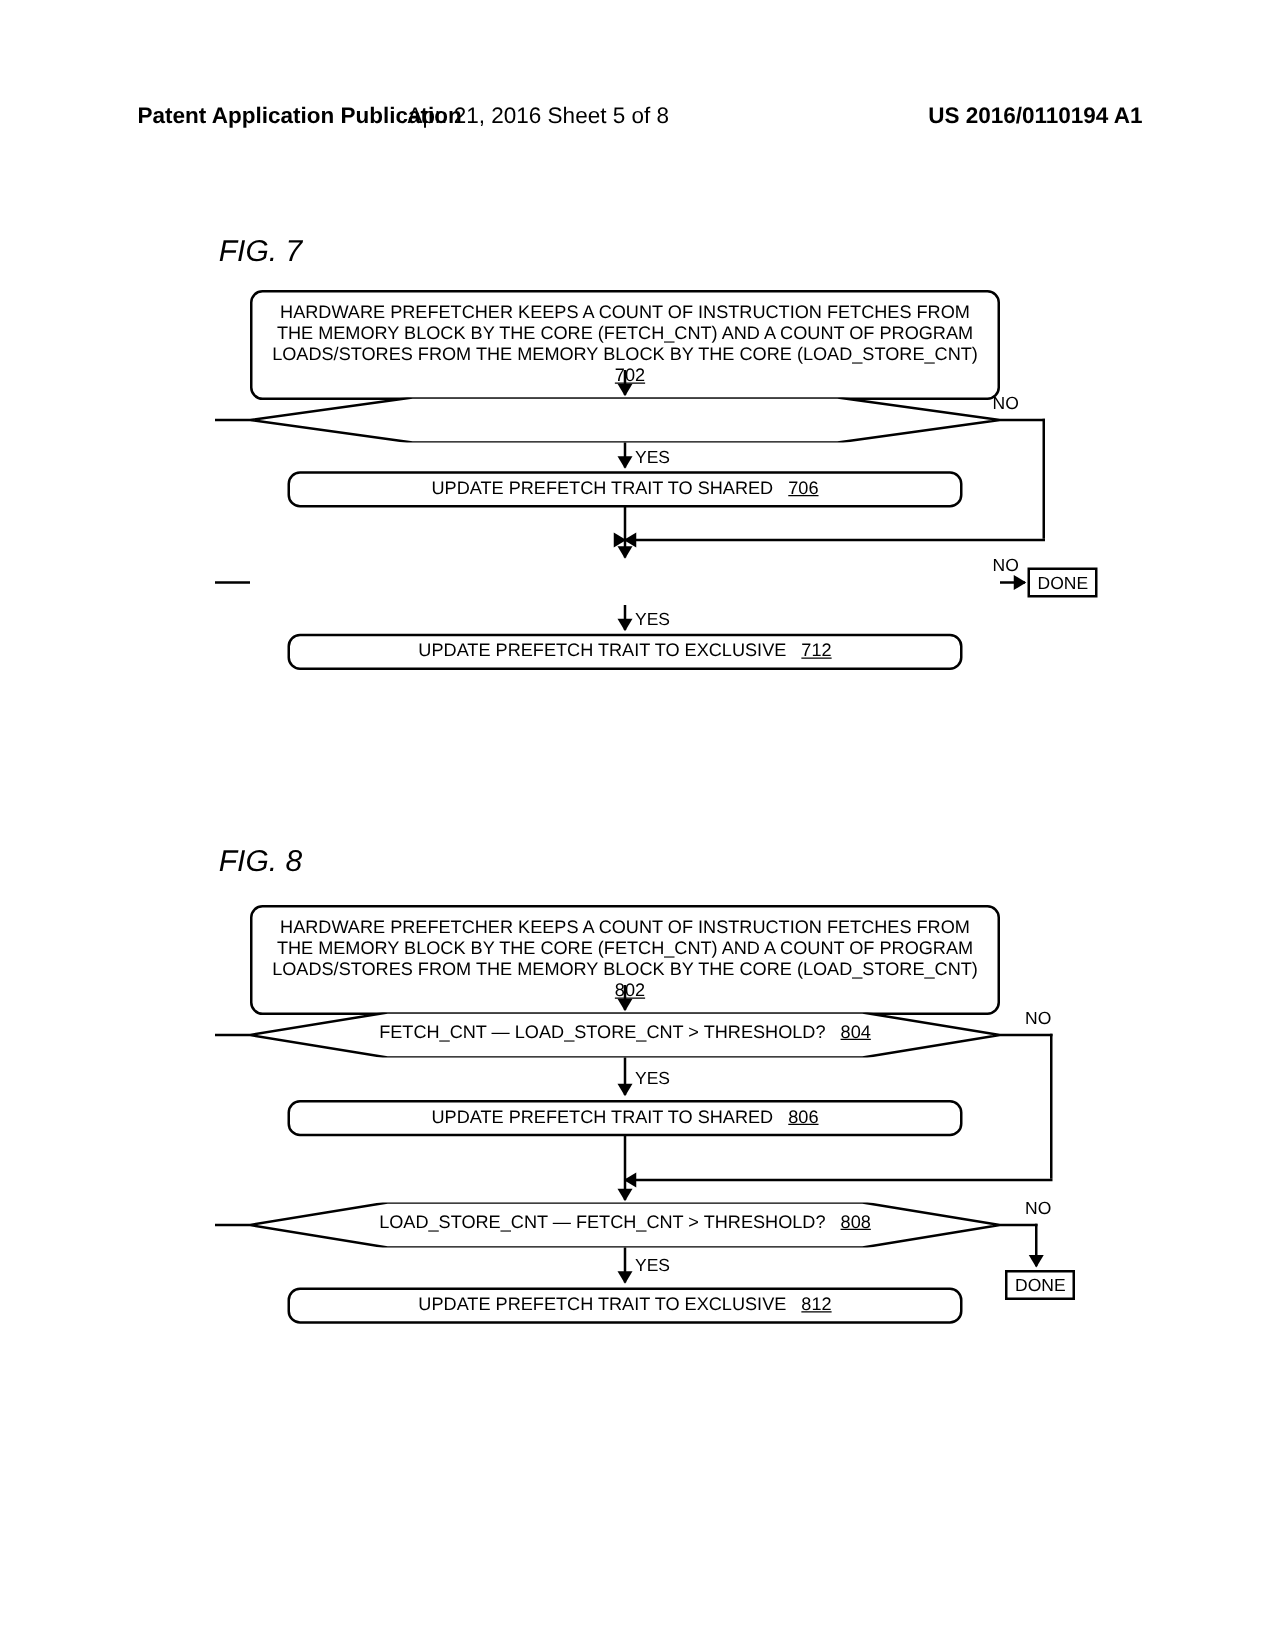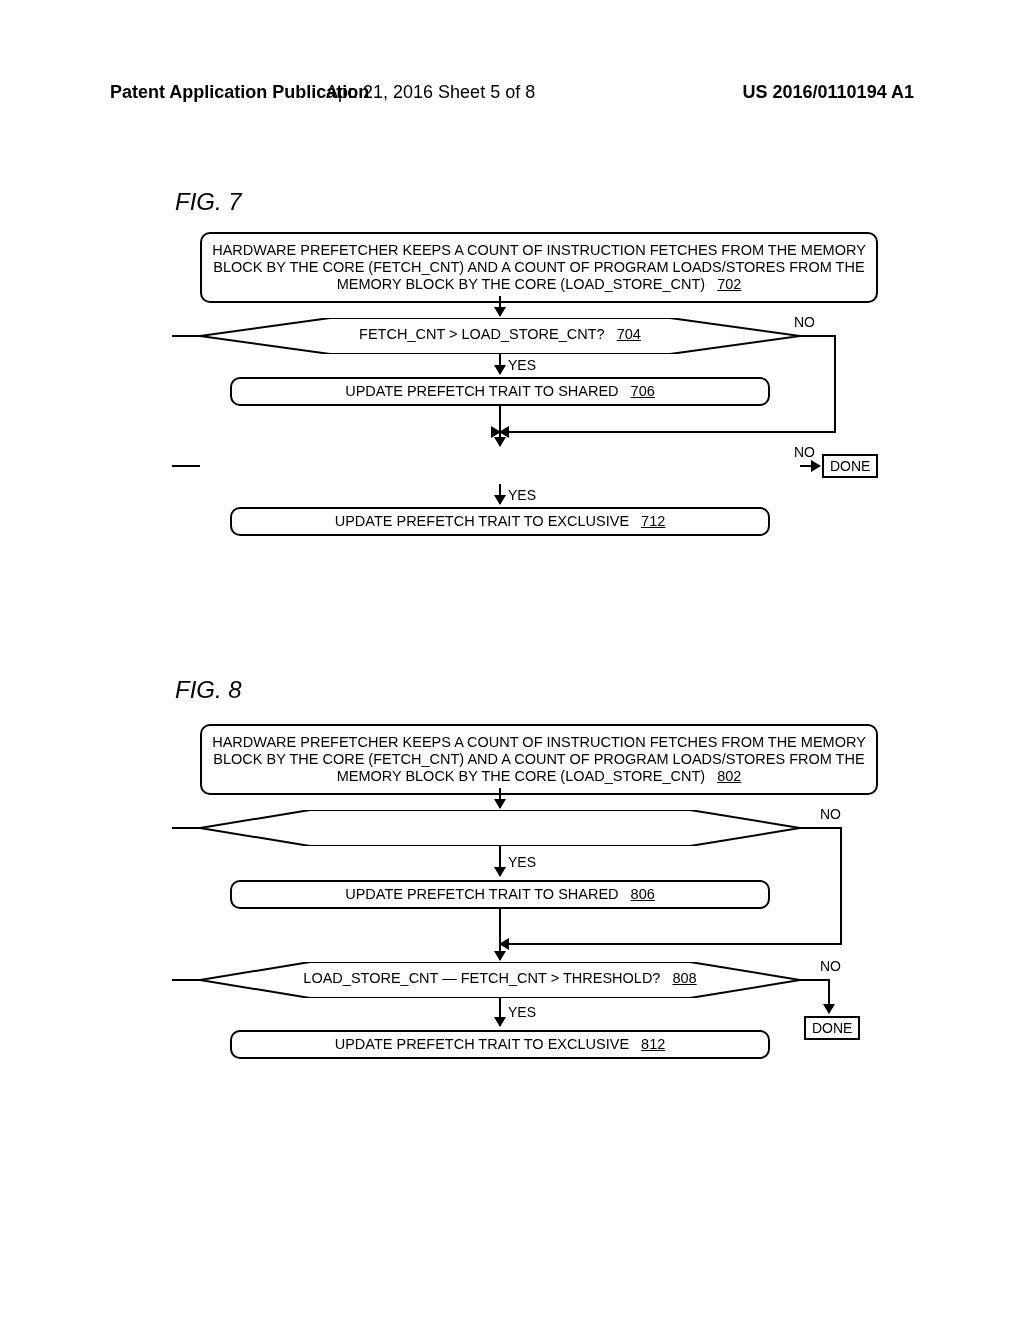--- a/index.html
+++ b/index.html
@@ -39,21 +39,21 @@
       border: 2px solid #000;
       border-radius: 10px;
       width: 540px;
       left: 50px;
       padding: 4px 10px;
       text-align: center;
       font-size: 14.5px;
       background: #fff;
       line-height: 1.18;
     }
-    .fc-box.top { width: 678px; left: 20px; padding: 8px 10px; }
+    .fc-box.top { width: 600px; left: 20px; padding: 8px 10px; }
     .fc-box .ref { text-decoration: underline; margin-left: 8px; }
 
     .decision {
       position: absolute;
       left: 20px;
       width: 600px;
       height: 36px;
     }
     .decision svg { width: 600px; height: 36px; }
     .decision .dtext {
@@ -143,24 +143,20 @@
   <div class="fc-box top" style="top:0;">
     <span>HARDWARE PREFETCHER KEEPS A COUNT OF INSTRUCTION FETCHES FROM THE MEMORY BLOCK BY THE CORE (FETCH_CNT) AND A COUNT OF PROGRAM LOADS/STORES FROM THE  MEMORY BLOCK BY THE CORE (LOAD_STORE_CNT)</span>
     <span class="ref">702</span>
   </div>
   <div class="arrow-v" style="top:64px; height:20px;"></div>
 
   <div class="decision" style="top:86px;">
     <svg viewBox="0 0 600 36">
         <polygon points="0,18 130,0 470,0 600,18 470,36 130,36" fill="#fff" stroke="#000" stroke-width="2"></polygon>
       </svg>
-    <div class="dtext">
-      <span>FETCH_CNT &gt; LOAD_STORE_CNT?</span>
-      <span class="ref">704</span>
-    </div>
   </div>
 
   <div class="no-line-h" style="top:103px; left:620px; width:36px;"></div>
   <div class="label" style="top:82px; left:614px;">NO</div>
   <div class="no-line-v" style="top:103px; left:654px; height:96px;"></div>
   <div class="no-line-h arrowr" style="top:199px; left:320px; width:0px;"></div>
   <div class="return-left-h arrowl" style="top:199px; left:320px; width:336px;"></div>
 
   <div class="arrow-v" style="top:122px; height:20px;"></div>
   <div class="label" style="top:125px; left:328px;">YES</div>
@@ -195,20 +191,24 @@
   <div class="fc-box top" style="top:0;">
     <span>HARDWARE PREFETCHER KEEPS A COUNT OF INSTRUCTION FETCHES FROM THE MEMORY BLOCK BY THE CORE (FETCH_CNT) AND A COUNT OF PROGRAM LOADS/STORES FROM THE  MEMORY BLOCK BY THE CORE (LOAD_STORE_CNT)</span>
     <span class="ref">802</span>
   </div>
   <div class="arrow-v" style="top:64px; height:20px;"></div>
 
   <div class="decision" style="top:86px;">
     <svg viewBox="0 0 600 36">
         <polygon points="0,18 110,0 490,0 600,18 490,36 110,36" fill="#fff" stroke="#000" stroke-width="2"></polygon>
       </svg>
+    <div class="dtext">
+      <span>FETCH_CNT — LOAD_STORE_CNT &gt; THRESHOLD?</span>
+      <span class="ref">804</span>
+    </div>
   </div>
 
   <div class="no-line-h" style="top:103px; left:620px; width:42px;"></div>
   <div class="label" style="top:82px; left:640px;">NO</div>
   <div class="no-line-v" style="top:103px; left:660px; height:116px;"></div>
   <div class="return-left-h arrowl" style="top:219px; left:320px; width:342px;"></div>
 
   <div class="arrow-v" style="top:122px; height:30px;"></div>
   <div class="label" style="top:130px; left:328px;">YES</div>
 

